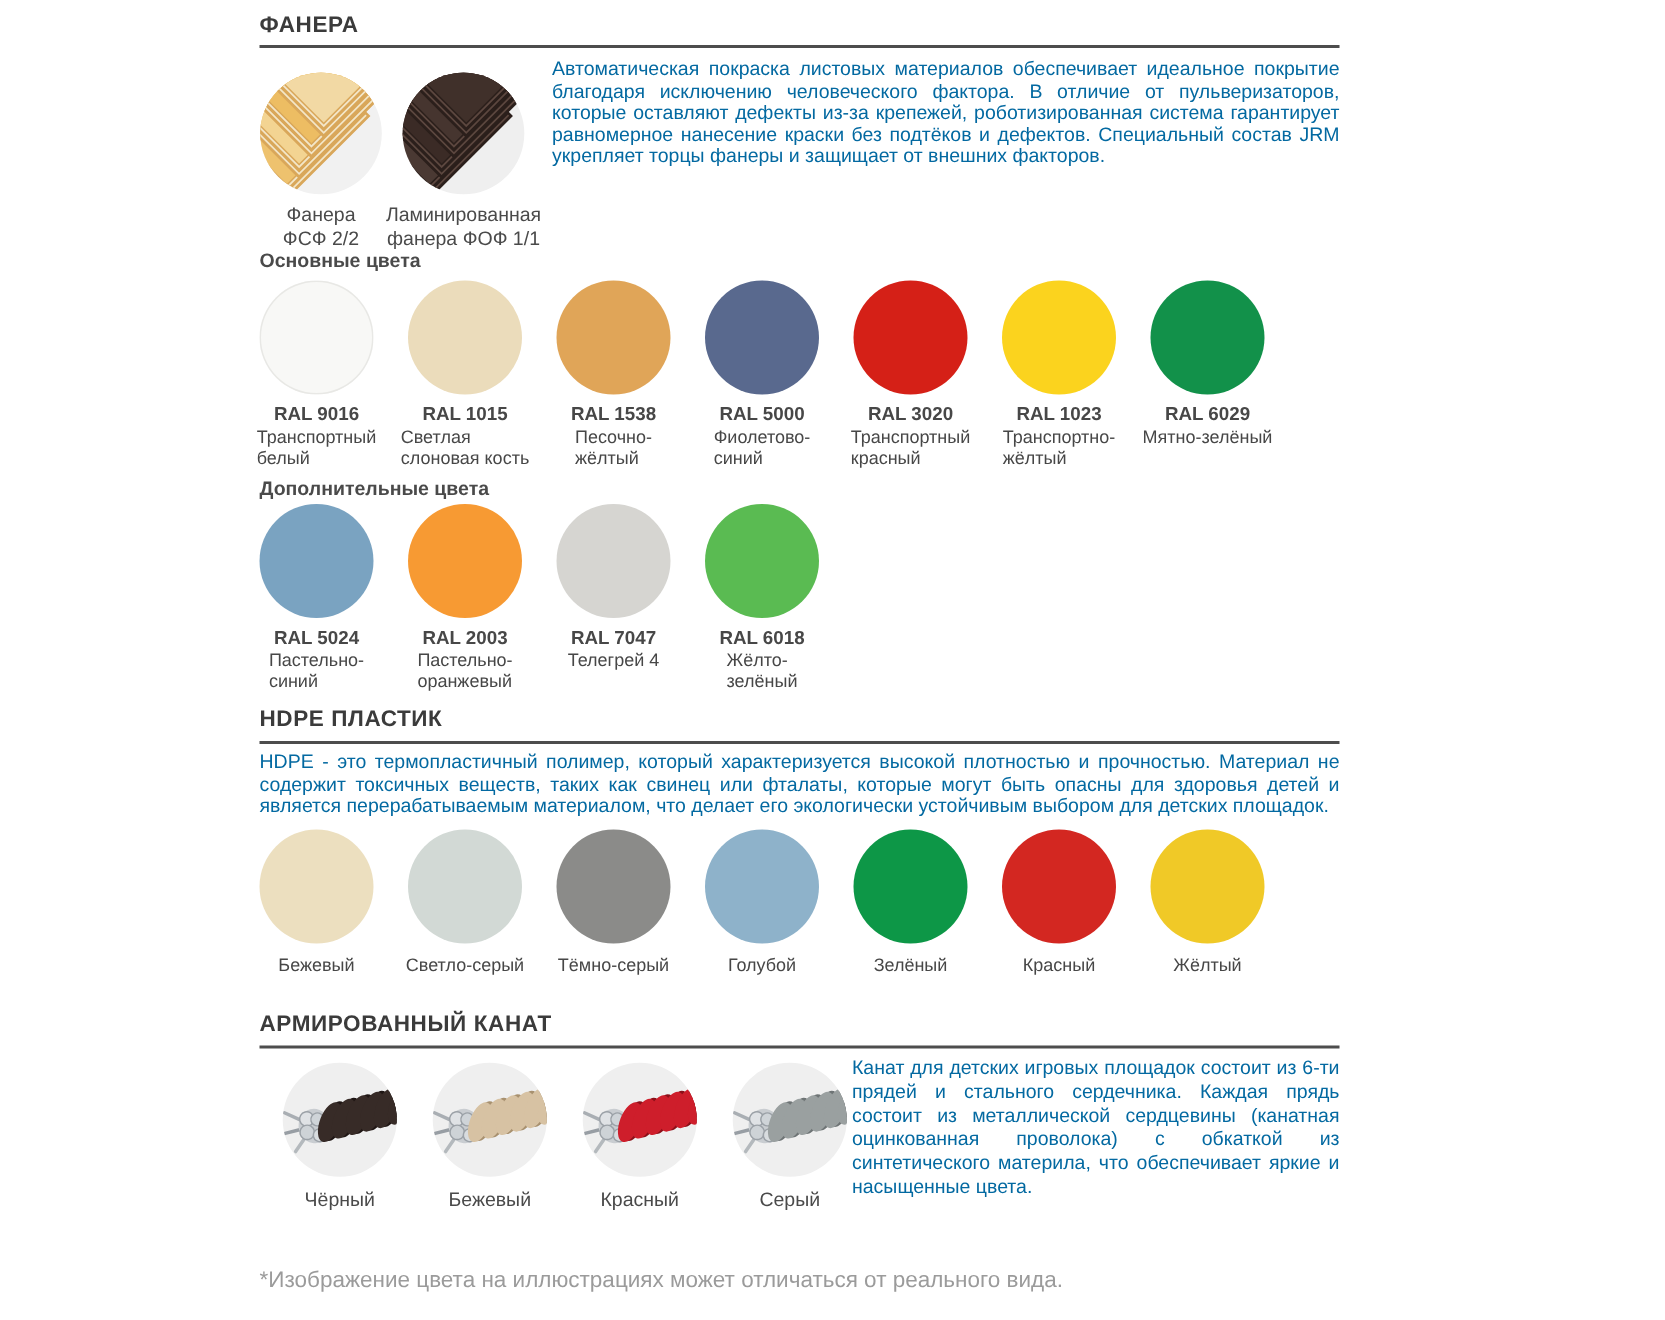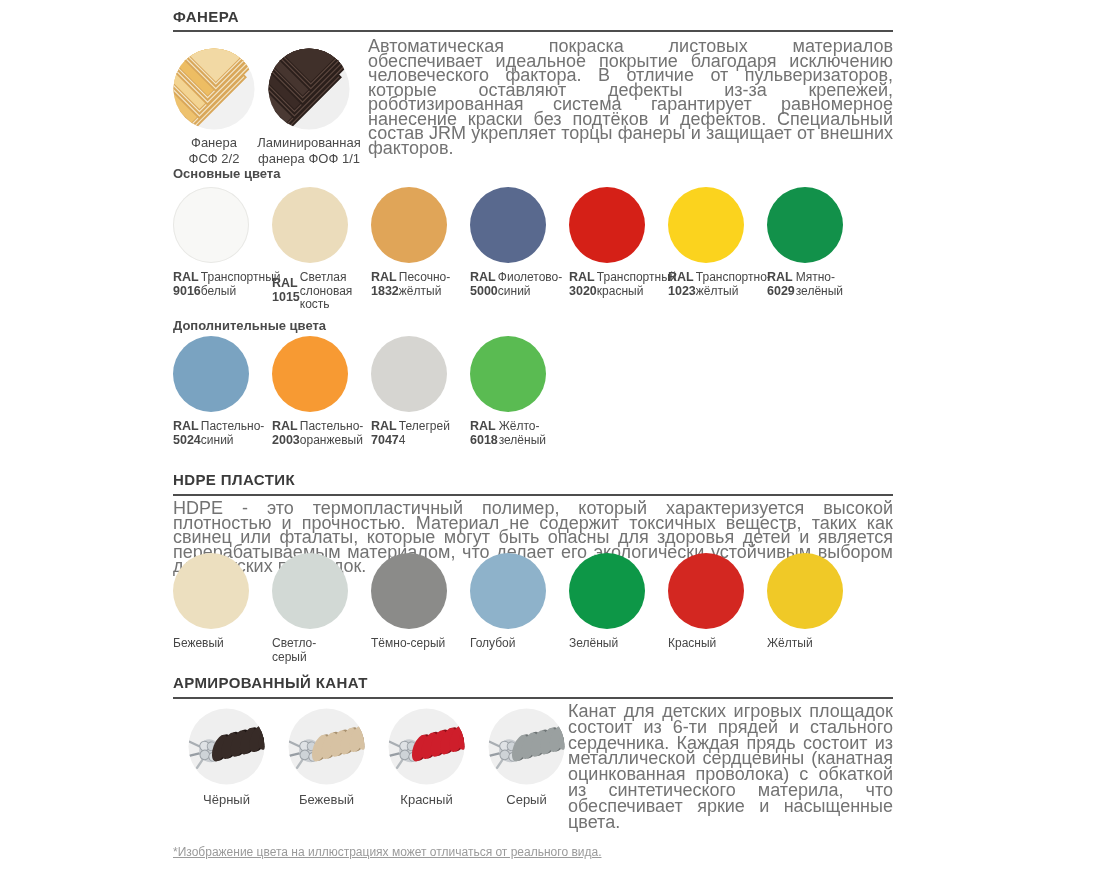--- a/index.html
+++ b/index.html
@@ -3,48 +3,48 @@
 <meta charset="utf-8">
 <style>
   html,body{margin:0;padding:0;background:#ffffff;}
   body{width:1110px;height:880px;font-family:"Liberation Sans",sans-serif;color:#474747;}
   .page{position:relative;width:1110px;height:880px;background:#fff;overflow:hidden;}
 
   .sec-title{position:absolute;left:173px;margin:0;font-size:15px;font-weight:bold;
              color:#3b3b3b;letter-spacing:.4px;}
   .rule{position:absolute;left:173px;width:720px;height:2px;background:#4d4d4d;}
 
-  .desc{position:absolute;margin:0;font-size:18px;line-height:14.5px;color:#737373;
+  .desc{position:absolute;margin:0;font-size:13px;line-height:14.5px;color:#0369a1;
         text-align:justify;}
 
   .sub-label{position:absolute;left:173px;font-size:13px;color:#4a4a4a;font-weight:bold;}
 
   .swatch-row{position:absolute;left:173px;display:flex;}
   .swatch{width:99px;flex:0 0 auto;}
   .dot{width:76px;height:76px;border-radius:50%;}
-  .lbl{width:76px;margin-top:6px;display:flex;flex-direction:row;align-items:center;}
+  .lbl{width:76px;margin-top:6px;display:flex;flex-direction:column;align-items:center;}
   .code{font-size:12.5px;font-weight:bold;color:#474747;width:max-content;line-height:14px;}
   .cname{font-size:12px;color:#474747;width:max-content;max-width:110px;text-align:left;
          white-space:pre-line;line-height:13.5px;margin-top:2px;}
 
   .ply-row{position:absolute;left:173px;top:48px;display:flex;}
   .ply-item{flex:0 0 auto;}
   .ply-item:first-child{width:95px;}
   .ply-img{width:82px;height:82px;}
   .ply-name{width:82px;margin-top:5px;display:flex;flex-direction:column;align-items:center;}
   .ply-name span{width:max-content;white-space:pre-line;text-align:center;font-size:13px;
                  line-height:15.5px;color:#4a4a4a;}
 
   .rope-row{position:absolute;left:188px;top:708px;display:flex;}
   .rope-item{width:100px;flex:0 0 auto;}
   .rope-img{width:77px;height:77px;}
   .rope-name{width:77px;margin-top:7px;display:flex;flex-direction:column;align-items:center;}
   .rope-name span{width:max-content;font-size:13px;color:#4a4a4a;}
 
-  .footnote{position:absolute;left:173px;top:845px;margin:0;font-size:12px;color:#9b9b9b;text-decoration:underline;}
+  .footnote{position:absolute;left:173px;top:845px;margin:0;font-size:15px;color:#9b9b9b;}
 </style>
 </head>
 <body>
 
 <div class="page">
 
   <h2 class="sec-title" style="top:8px">ФАНЕРА</h2>
   <div class="rule" style="top:30px"></div>
 
   <div class="ply-row" id="ply-row">
@@ -130,21 +130,21 @@
     <div class="dot" style="background: rgb(235, 220, 187);"></div>
     <div class="lbl">
       <div class="code">RAL 1015</div>
       <div class="cname">Светлая
 слоновая кость</div>
     </div>
   </div>
       <div class="swatch">
     <div class="dot" style="background: rgb(224, 165, 88);"></div>
     <div class="lbl">
-      <div class="code">RAL 1832</div>
+      <div class="code">RAL 1538</div>
       <div class="cname">Песочно-
 жёлтый</div>
     </div>
   </div>
       <div class="swatch">
     <div class="dot" style="background: rgb(89, 105, 142);"></div>
     <div class="lbl">
       <div class="code">RAL 5000</div>
       <div class="cname">Фиолетово-
 синий</div>

